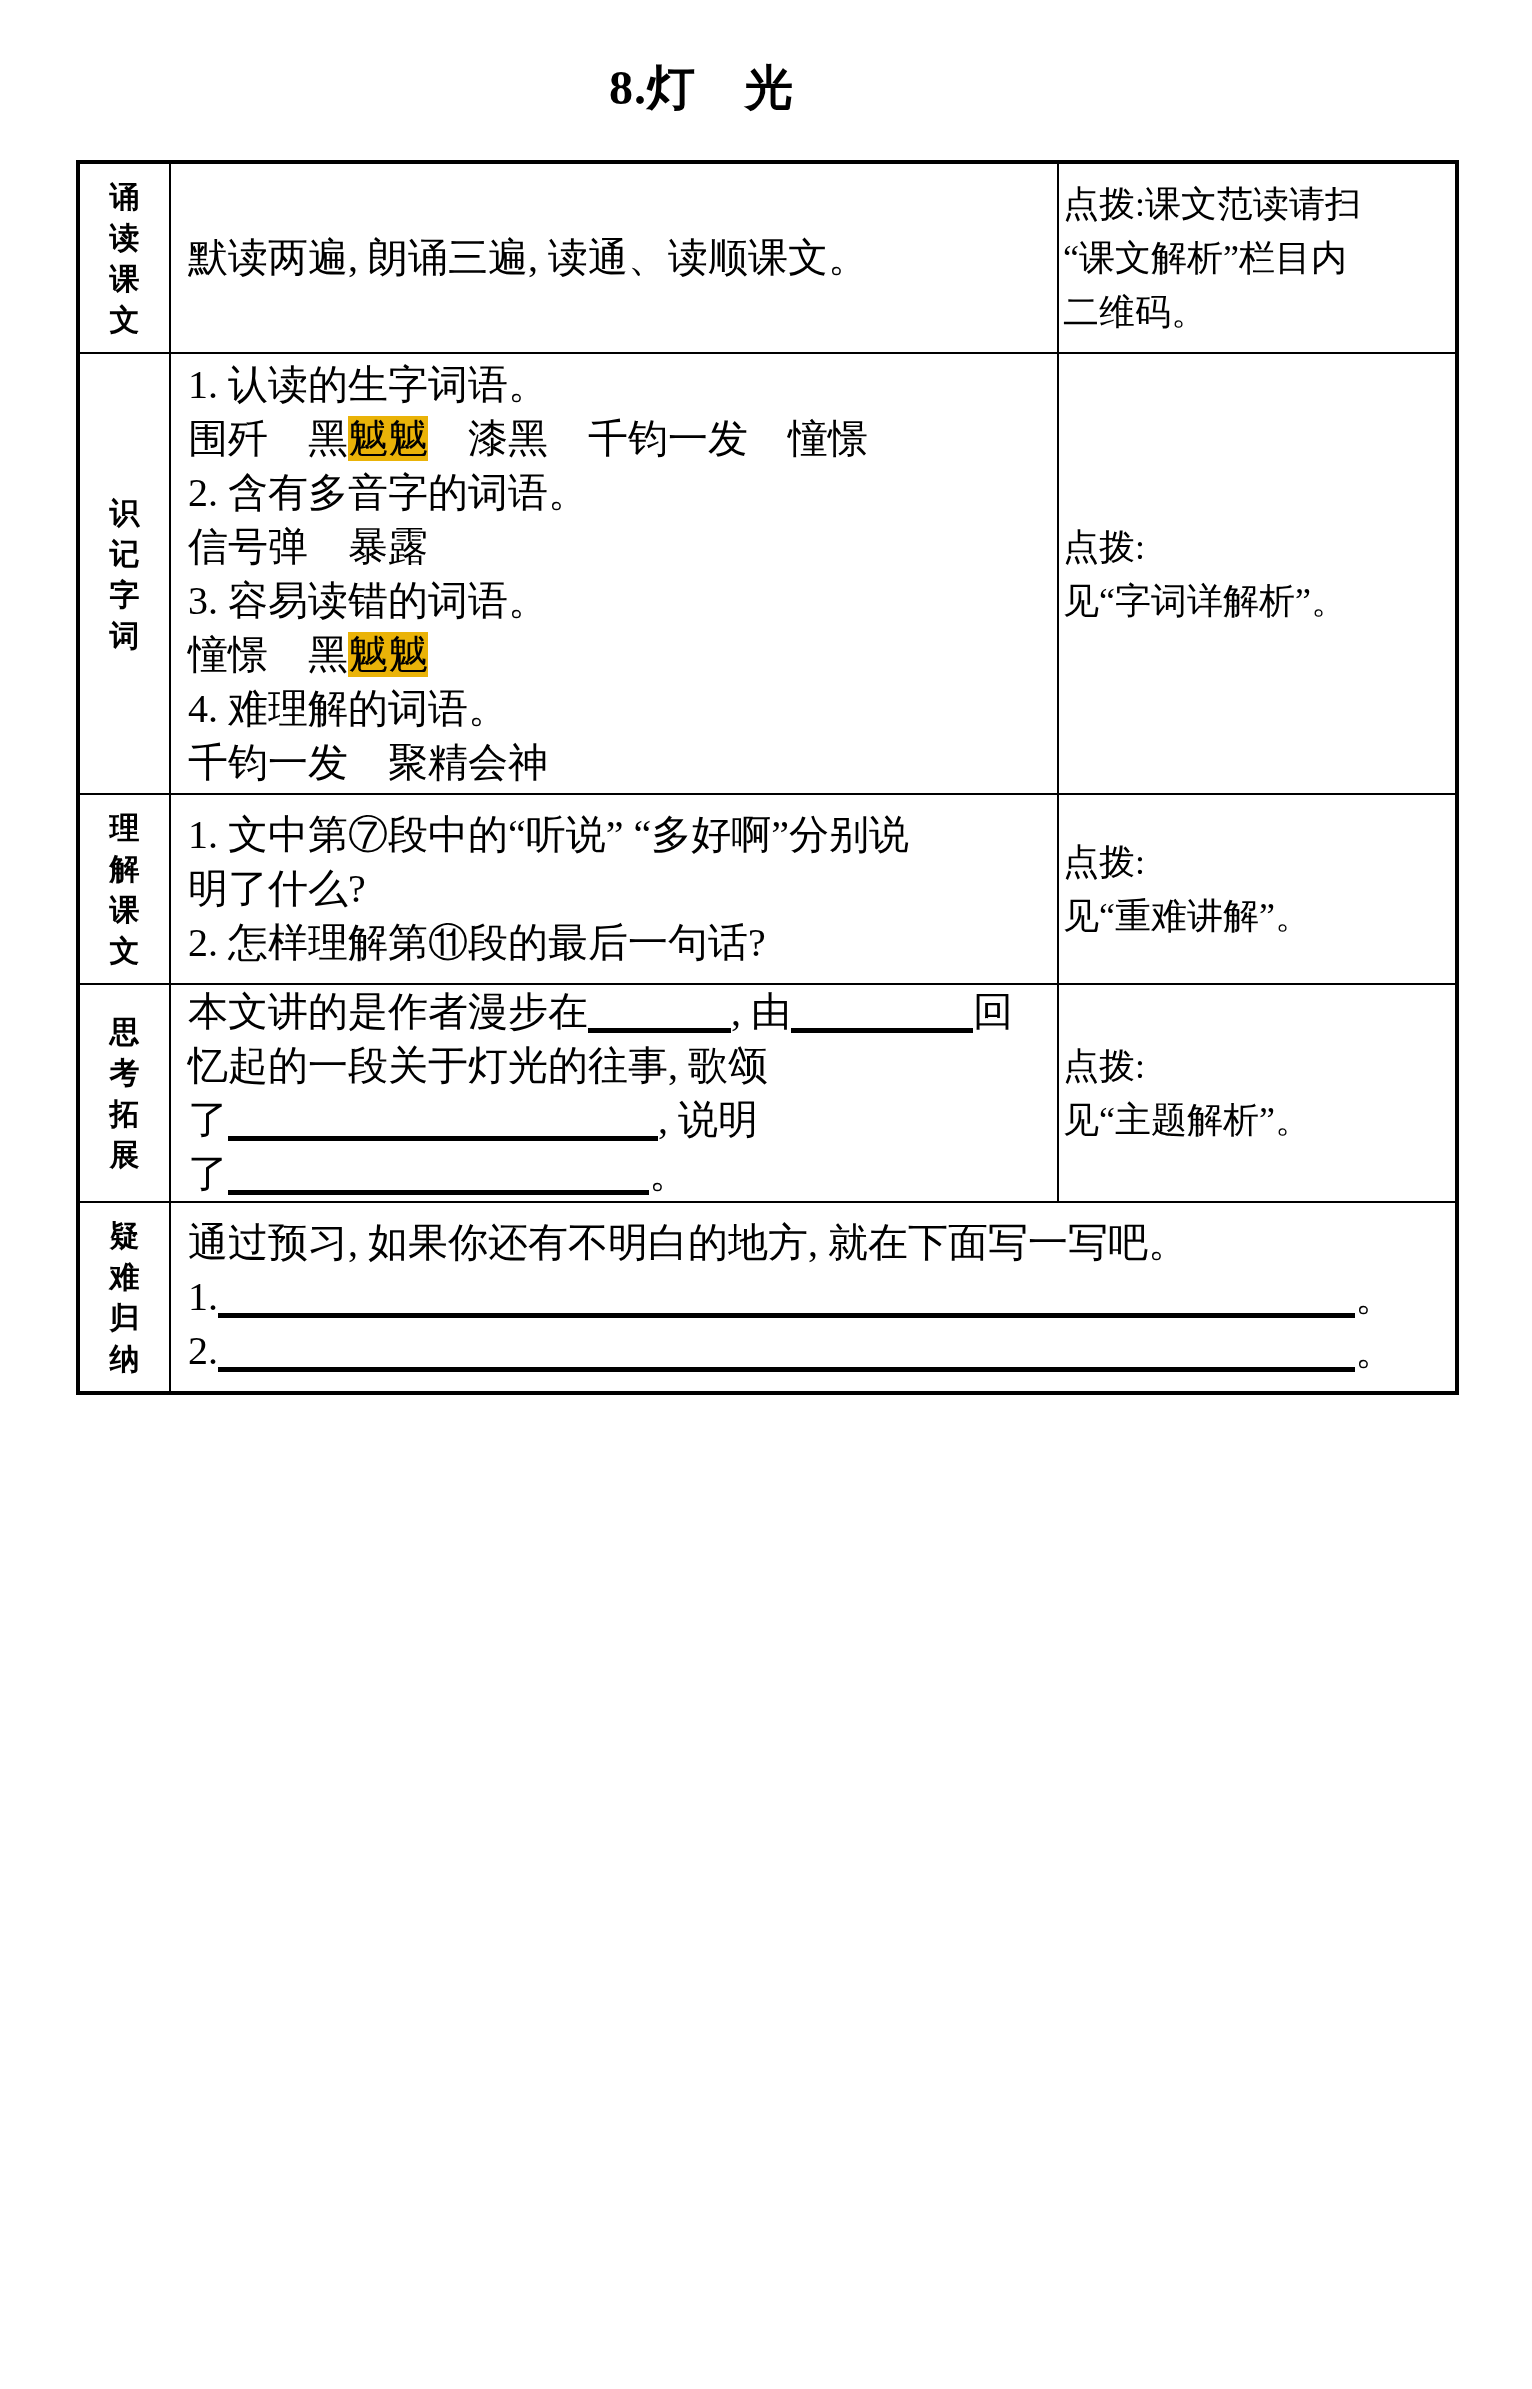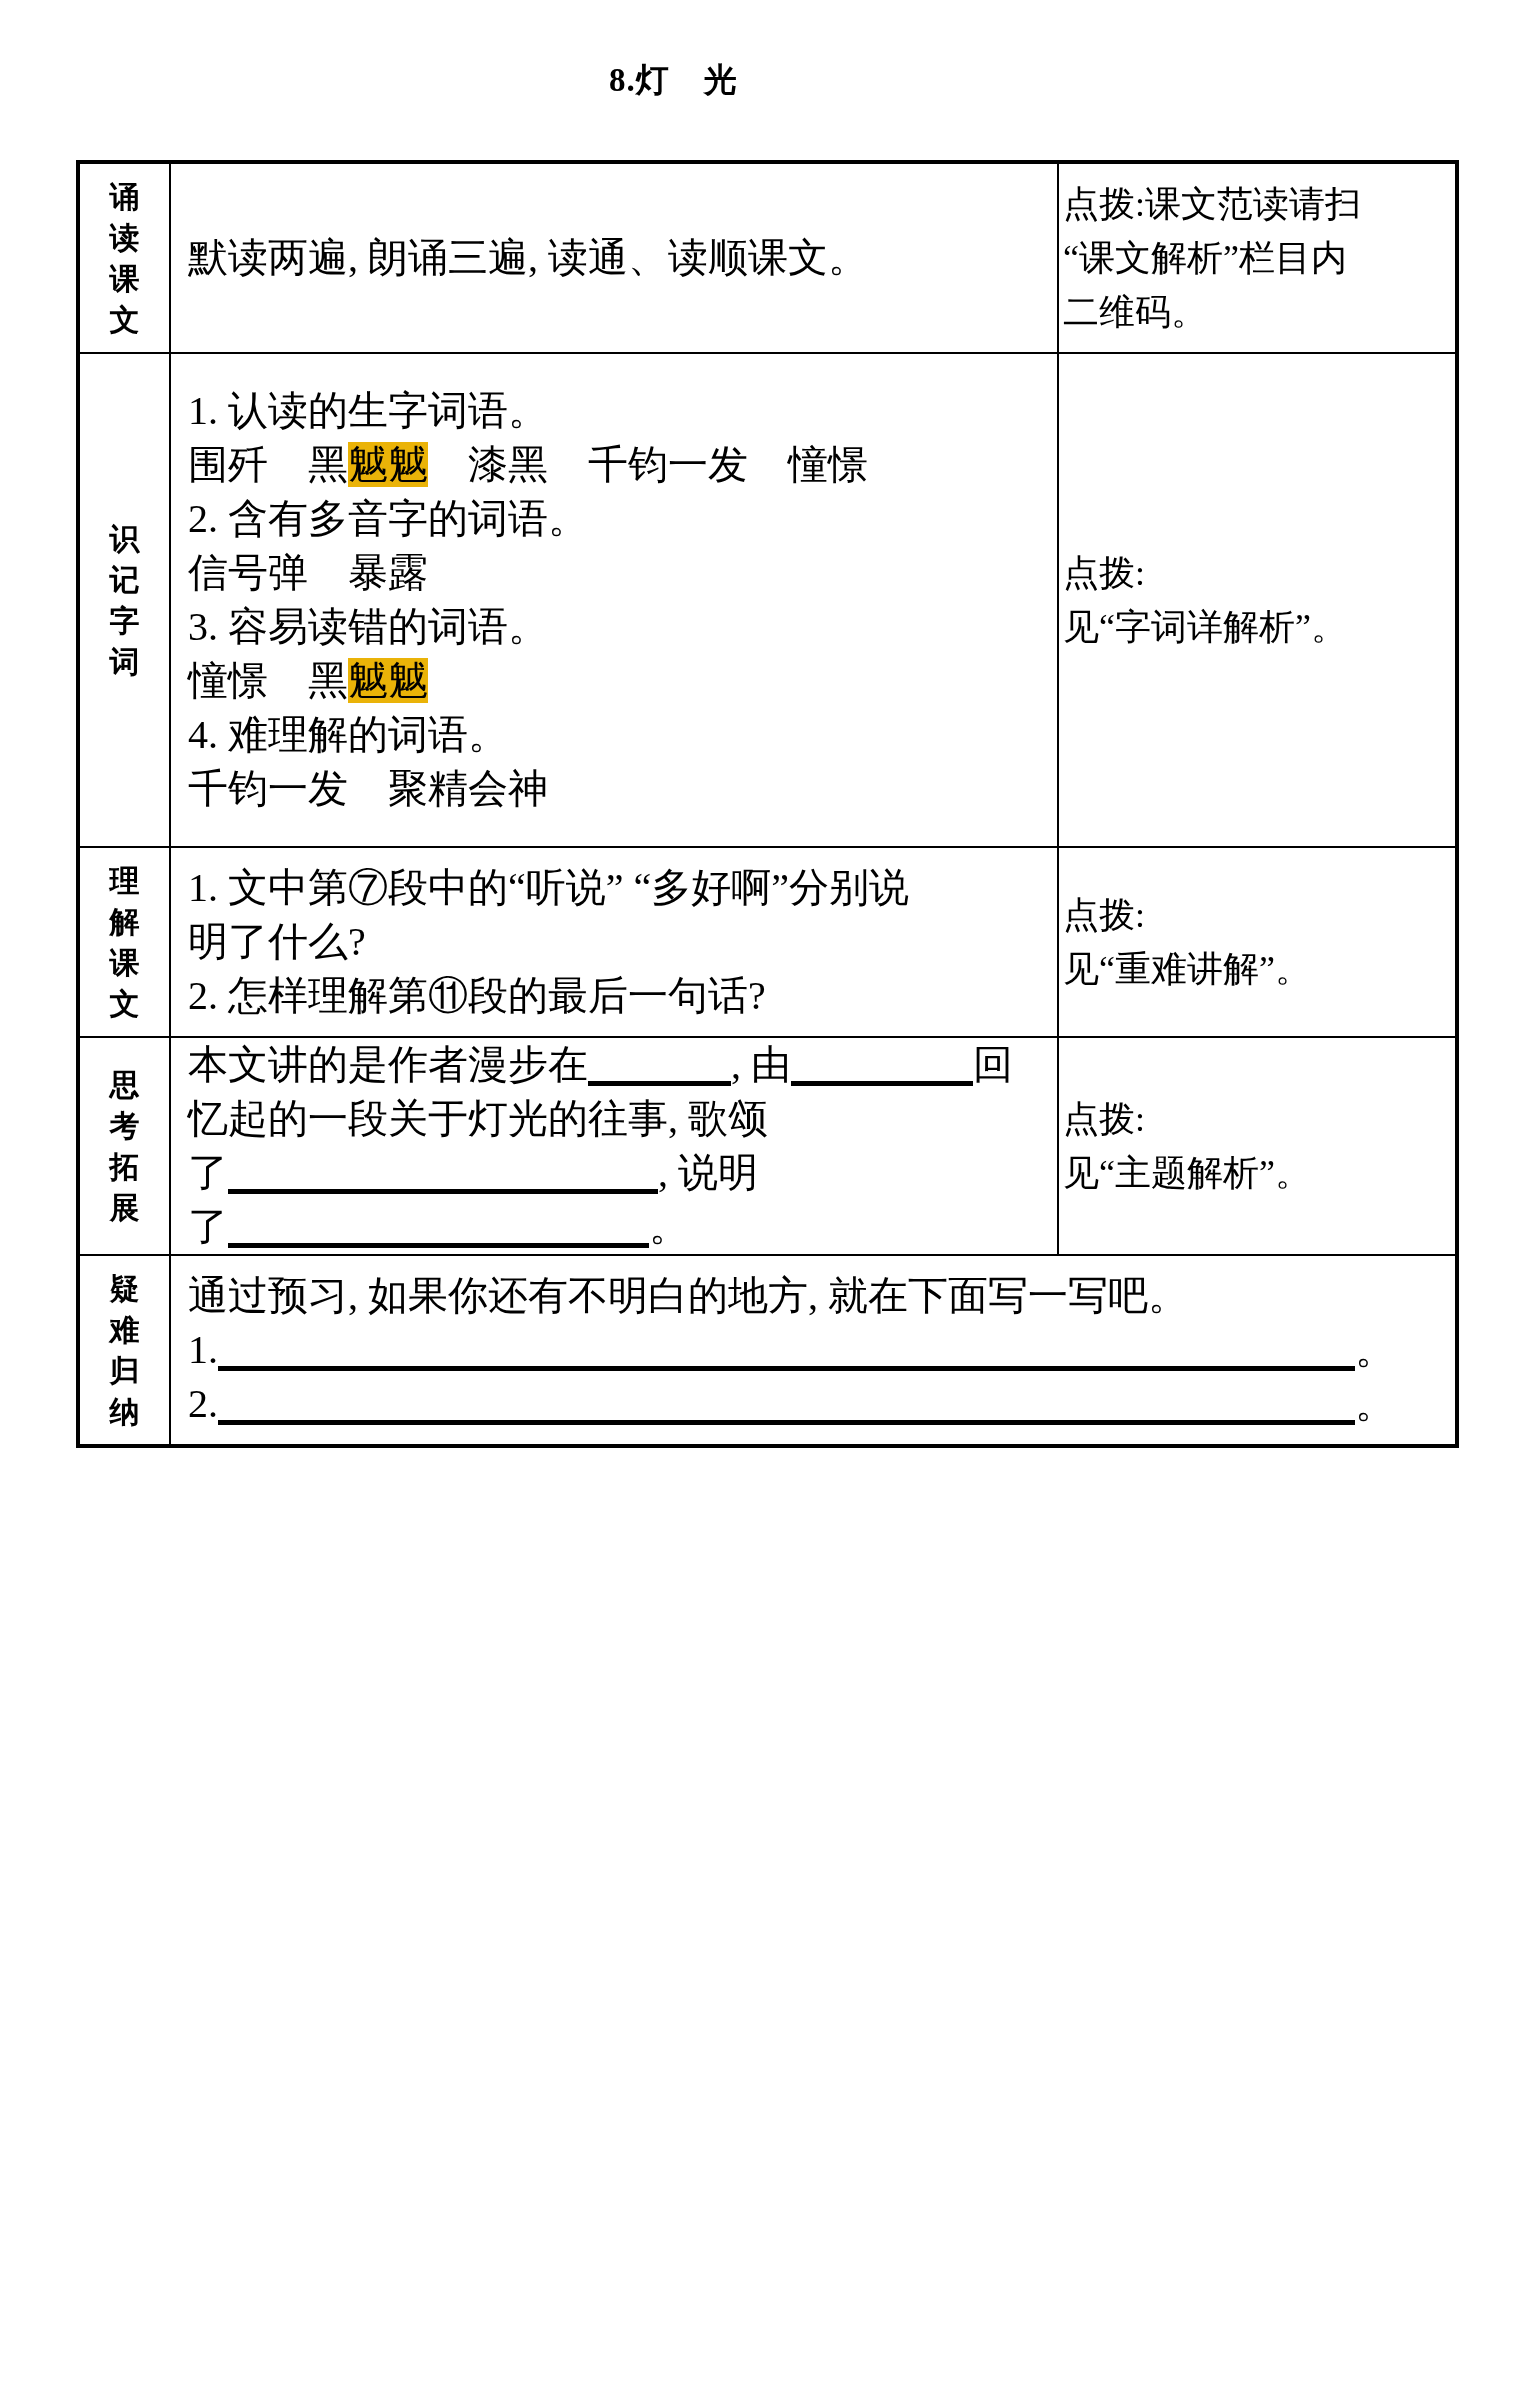--- a/index.html
+++ b/index.html
@@ -5,21 +5,21 @@
   * { margin:0; padding:0; box-sizing:border-box; }
   html,body { background:#ffffff; }
   body {
     position:relative;
     width:1533px; height:2411px;
     font-family:"Liberation Serif","DejaVu Serif",serif;
     color:#000;
   }
   .page-title{
     position:absolute; left:609px; top:62px;
-    font-size:33px; font-weight:bold; line-height:1.1;
+    font-size:48px; font-weight:bold; line-height:1.1;
     letter-spacing:1px; white-space:nowrap;
   }
   table.sheet{
     position:absolute; left:76px; top:160px;
     width:1379px;
     border-collapse:collapse; table-layout:fixed;
     border:4.3px solid #000;
   }
   td{ border:2.4px solid #000; vertical-align:middle; overflow:hidden; }
   td.hdr{
@@ -34,21 +34,21 @@
   td.tip{ font-size:36px; padding-left:4px; padding-right:3.8px; }
   .line{ line-height:54px; height:54px; white-space:nowrap; }
   .hl{ background:#eab308; }
   .blank{
     display:inline-block; height:3.8px;
     border-bottom:5.7px solid #000;
     vertical-align:-7.6px;
   }
   
   tr.r0 td{ height:171px; }
-  tr.r1 td{ height:494px; }
+  tr.r1 td{ height:441px; }
   tr.r2 td{ height:170px; }
   tr.r3 td{ height:172px; }
   tr.r4 td{ height:217px; }
   tr.r5 td{ height:166px; }
 </style>
 </head>
 <body>
 
 <div class="page-title">8.灯　光</div>
 

